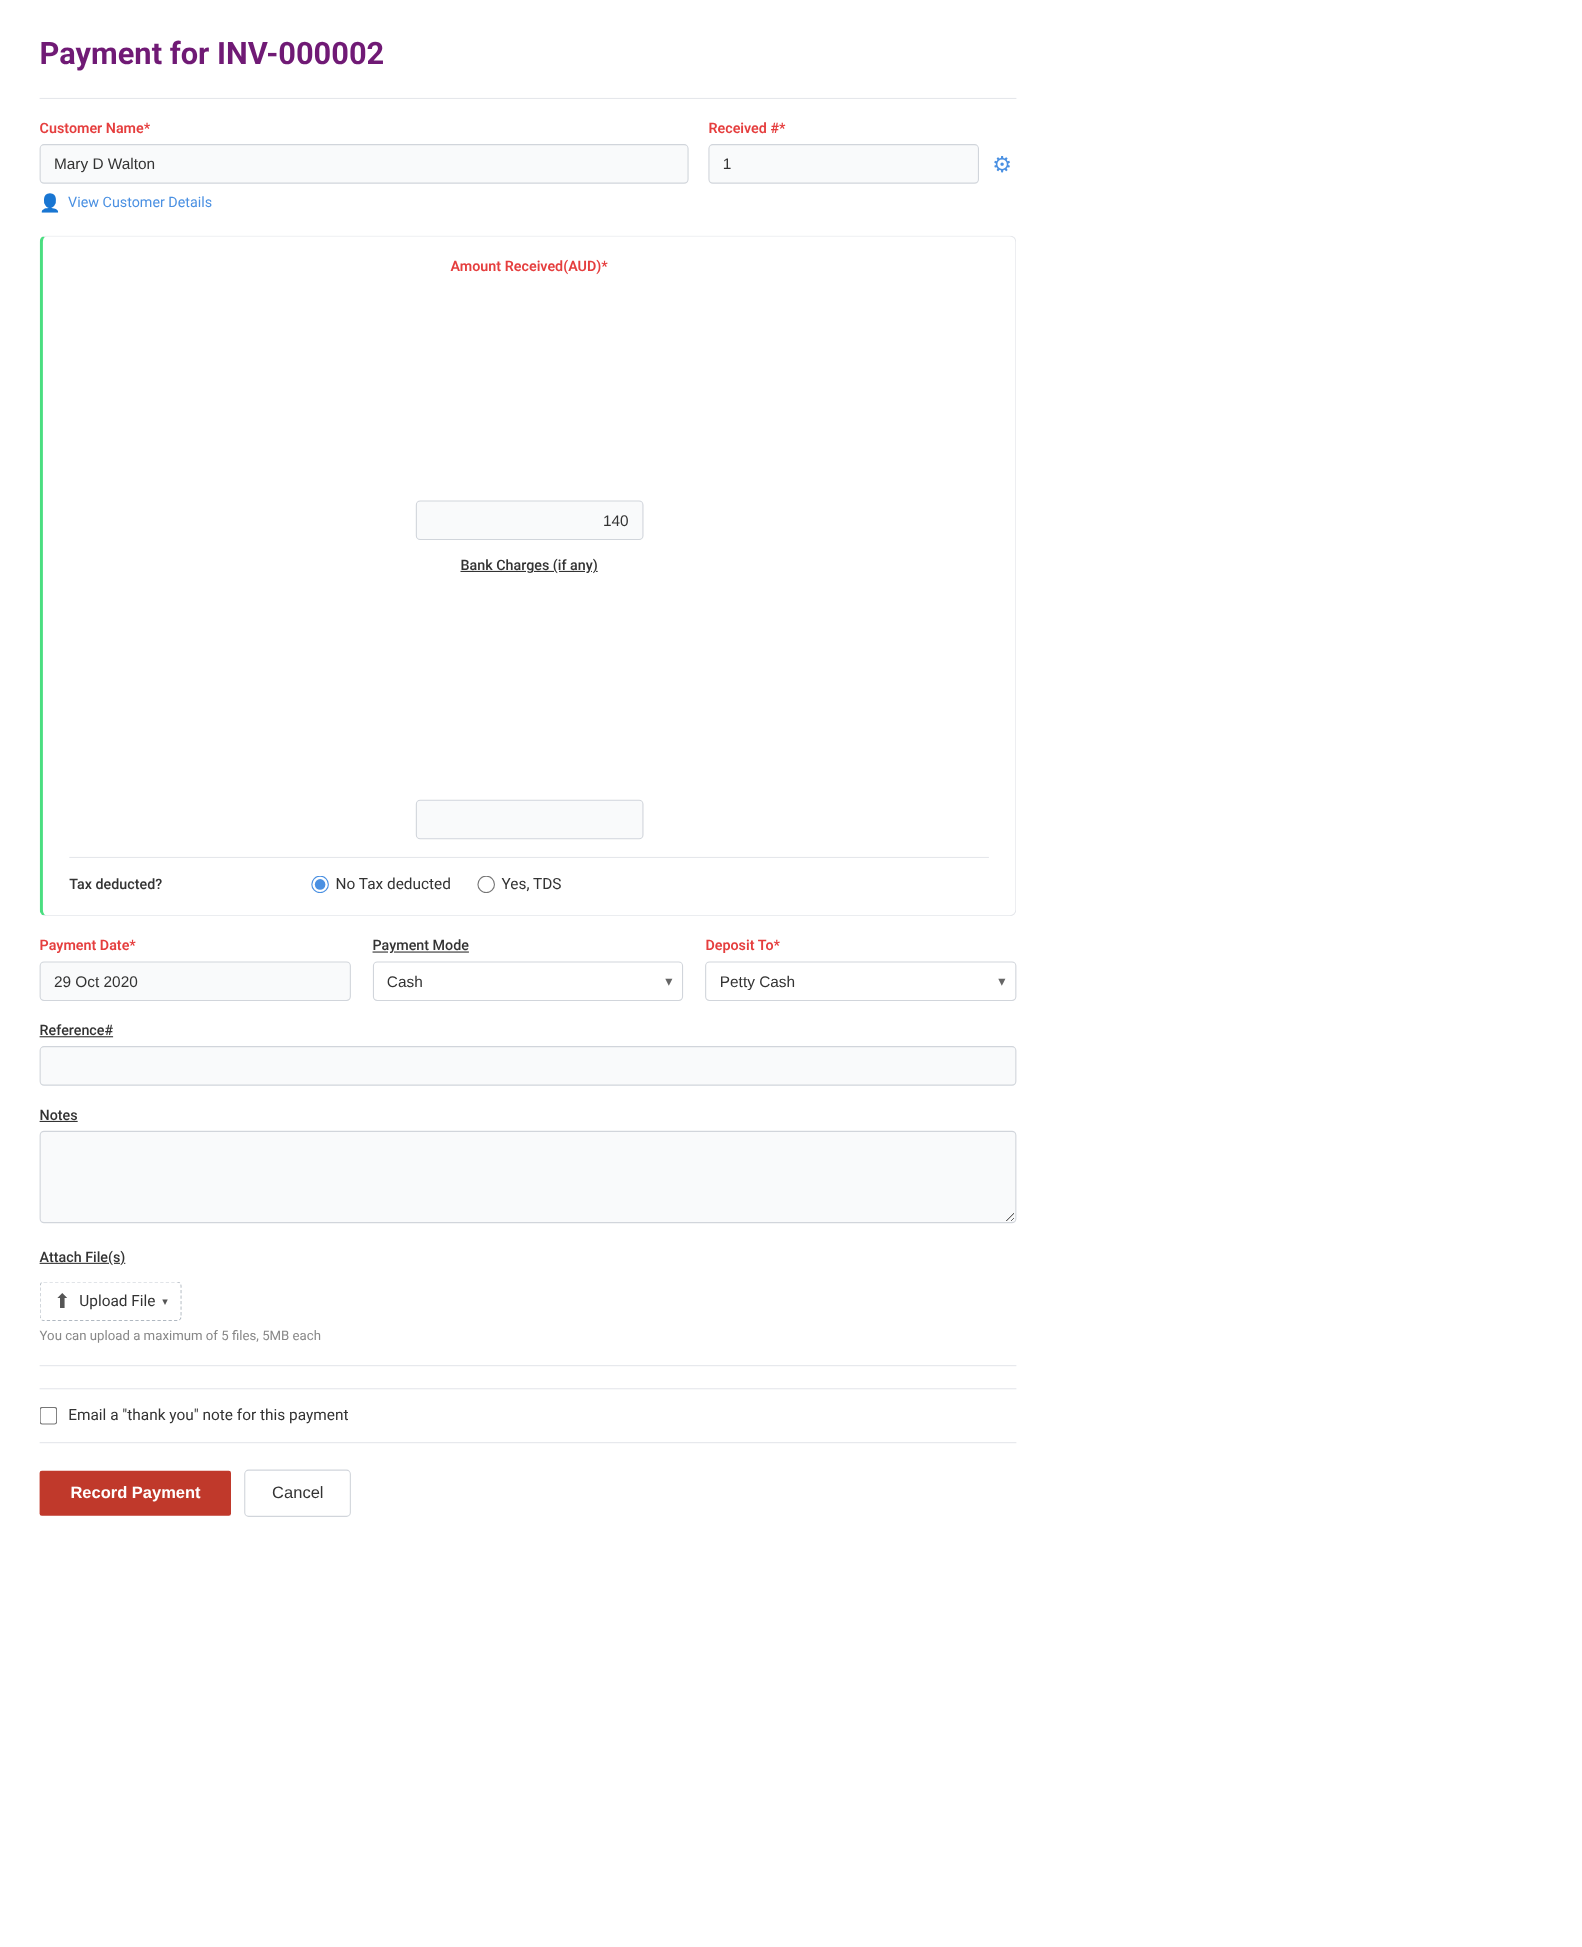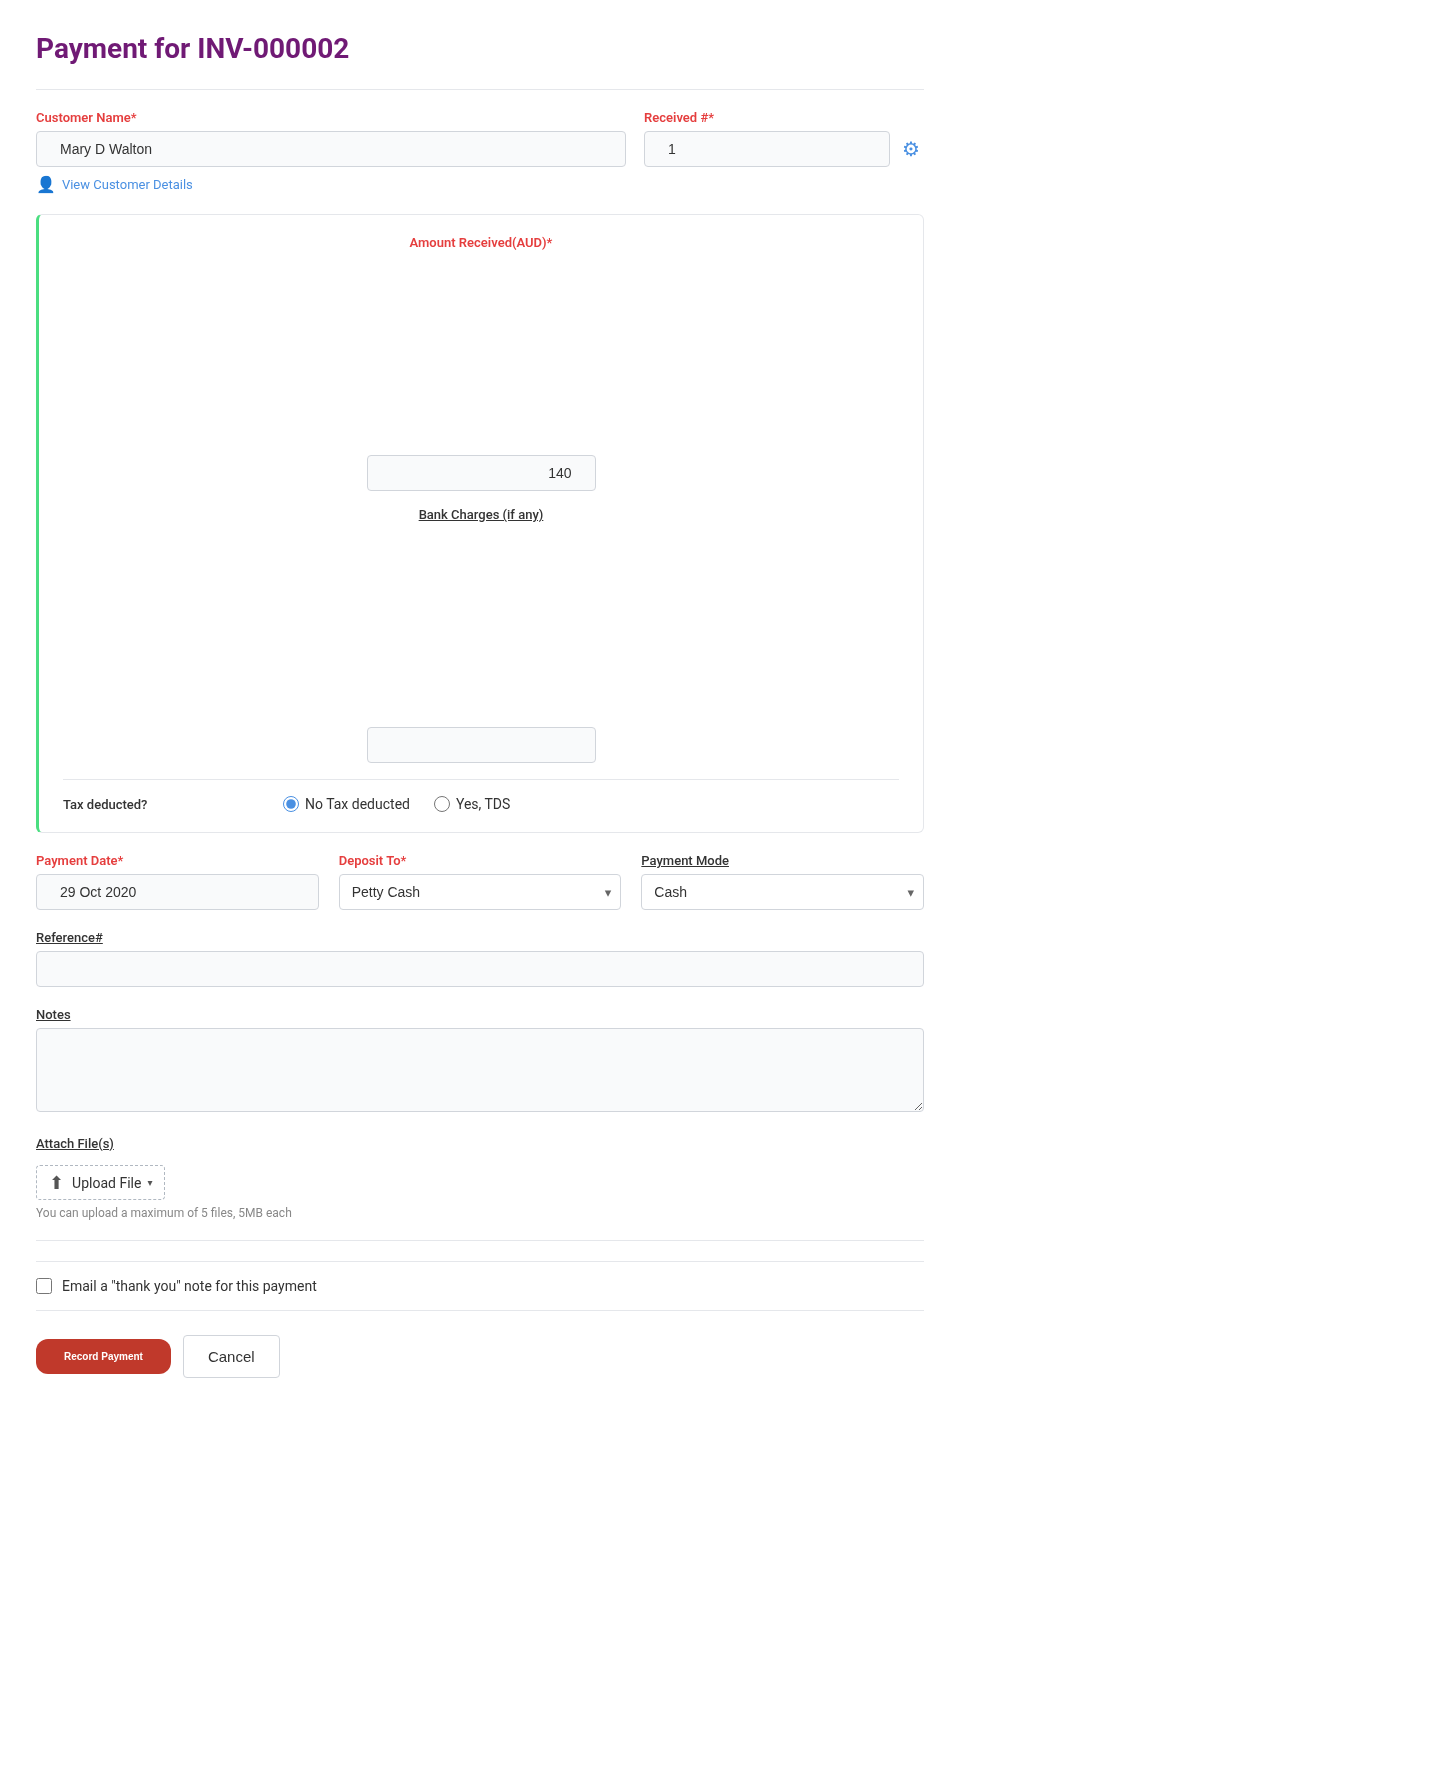--- a/index.html
+++ b/index.html
@@ -29,21 +29,21 @@
     }
     .black-label {
       color: #333;
       font-size: 13px;
       font-weight: 500;
       margin-bottom: 6px;
       text-decoration: underline;
     }
     .form-input {
       width: 100%;
-      padding: 9px 23px;
+      padding: 9px 12px;
       border: 1px solid #d1d5db;
       border-radius: 4px;
       font-size: 14px;
       color: #333;
       background: #f9fafb;
       outline: none;
     }
     textarea.form-input {
       resize: vertical;
       min-height: 80px;
@@ -237,23 +237,23 @@
     
     .action-row {
       display: flex;
       gap: 12px;
       align-items: center;
     }
     .btn-record {
       background: #c0392b;
       color: #fff;
       border: none;
-      border-radius: 12px;
+      border-radius: 2px;
       padding: 12px 28px;
-      font-size: 10px;
+      font-size: 15px;
       font-weight: 600;
       cursor: pointer;
       text-align: right;
     }
     .btn-cancel {
       background: #fff;
       color: #333;
       border: 1px solid #d1d5db;
       border-radius: 4px;
       padding: 12px 24px;
@@ -319,40 +319,40 @@
     </div>
   </div>
 </div>
 
 <div class="three-col-row">
   <div class="col">
     <div class="red-label">Payment Date*</div>
     <input type="text" class="form-input" value="29 Oct 2020" style="">
   </div>
   <div class="col">
-    <div class="red-label">Deposit To*</div>
-    <div class="select-wrapper">
-      <select>
-        <option>Petty Cash</option>
-        <option>Checking Account</option>
-        <option>Savings Account</option>
-      </select>
-    </div>
-  </div>
-  <div class="col">
     <div class="black-label">Payment Mode</div>
     <div class="select-wrapper">
       <select>
         <option>Cash</option>
         <option>Check</option>
         <option>Bank Transfer</option>
         <option>Credit Card</option>
       </select>
     </div>
   </div>
+  <div class="col">
+    <div class="red-label">Deposit To*</div>
+    <div class="select-wrapper">
+      <select>
+        <option>Petty Cash</option>
+        <option>Checking Account</option>
+        <option>Savings Account</option>
+      </select>
+    </div>
+  </div>
 </div>
 
 <div class="field-group">
   <div class="black-label">Reference#</div>
   <input type="text" class="form-input" value="" style="">
 </div>
 
 <div class="field-group">
   <div class="black-label">Notes</div>
   <textarea class="form-input" rows="4" style=""></textarea>

